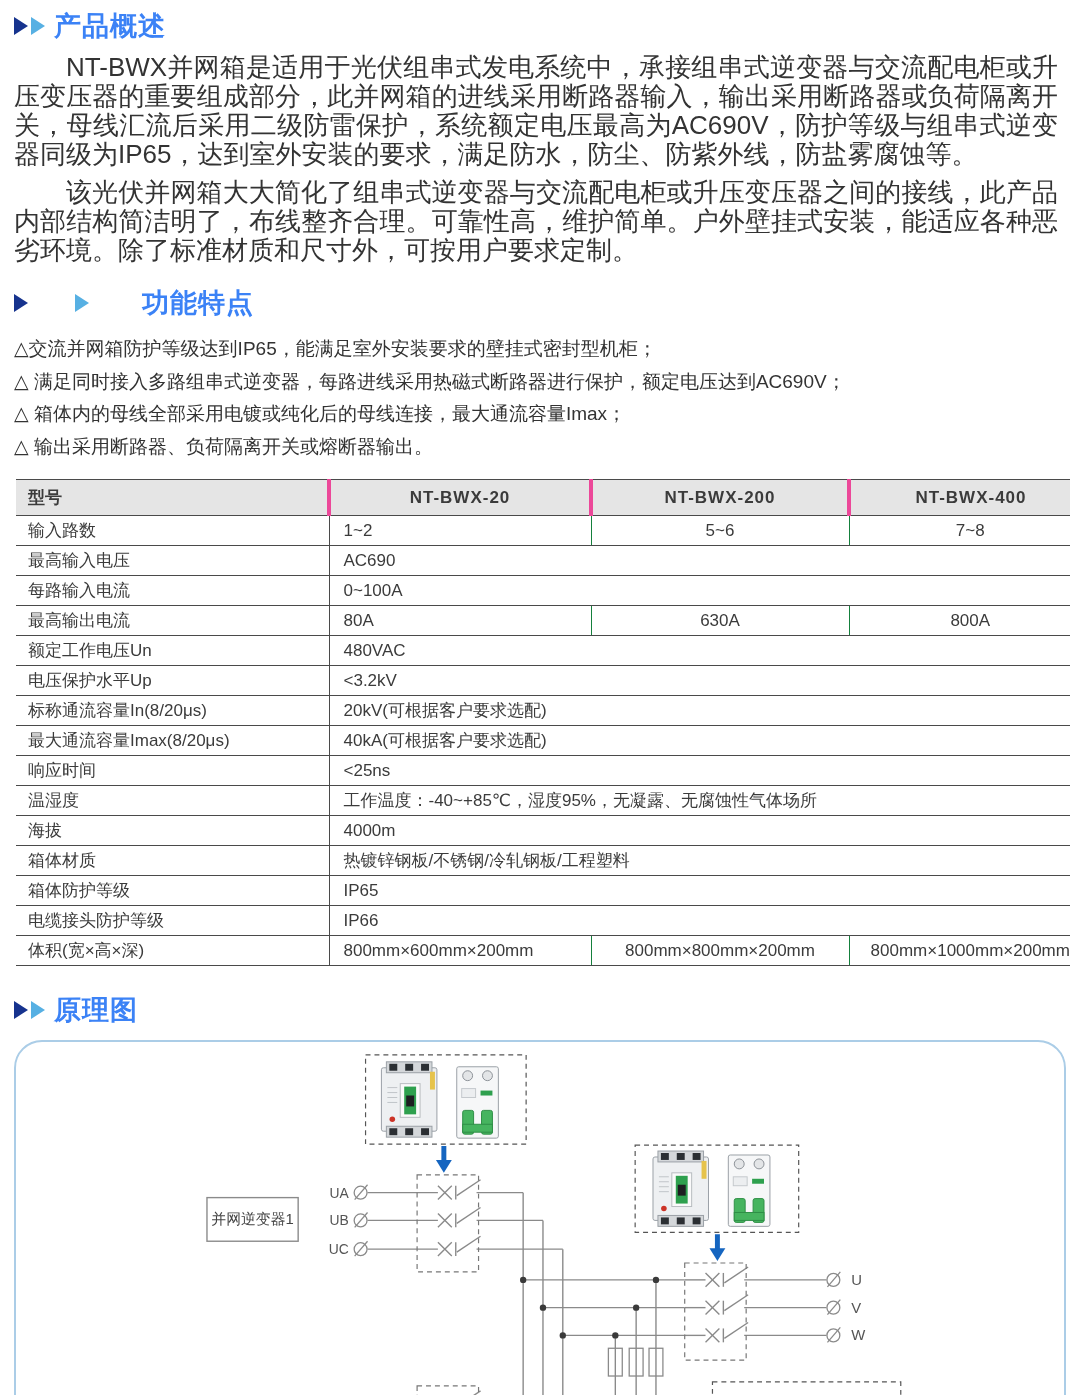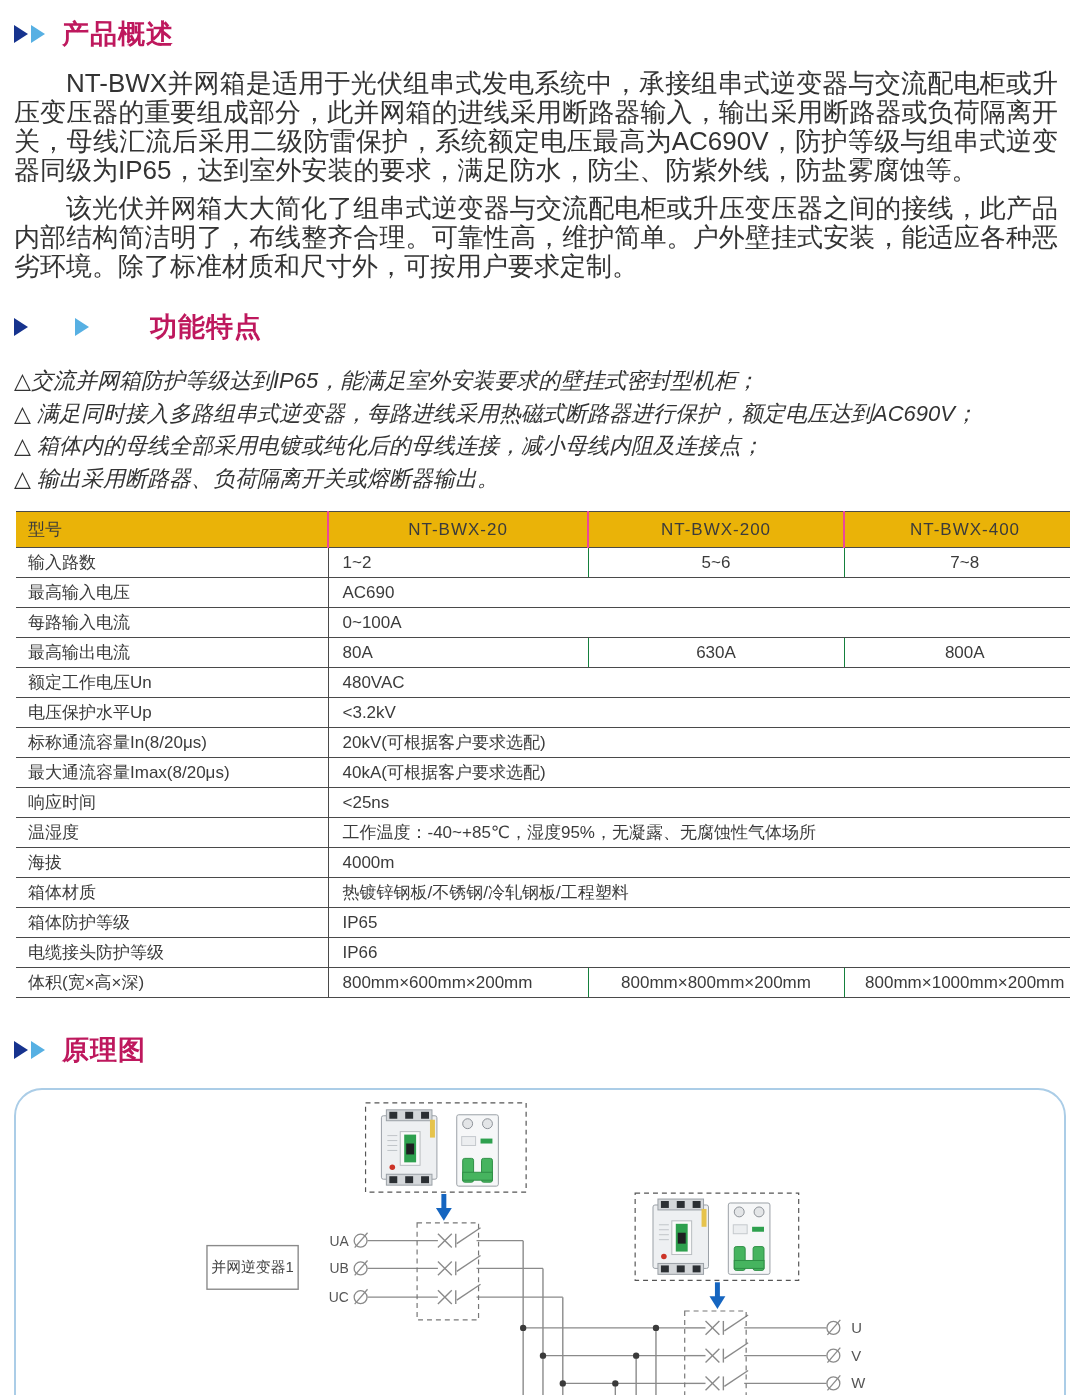--- a/index.html
+++ b/index.html
@@ -7,33 +7,33 @@
   .page { padding:6px 12px 6px 14px; box-sizing:border-box; }
 
   .section-header { display:flex; align-items:center; }
   .hdr-overview  { margin-top:2px; }
   .hdr-features  { margin-top:20px;gap:44px; }
   .hdr-specs     { margin-top:22px; }
   .hdr-schematic { margin-top:26px; }
   .tri { width:0; height:0; border-top:9px solid transparent; border-bottom:9px solid transparent; }
   .tri-dark  { border-left:14px solid #16338e; margin-right:3px; }
   .tri-light { border-left:14px solid #57b0e3; margin-right:9px; }
-  .section-title { font-size:27px; font-weight:bold; color:#be185d; margin:8px; letter-spacing:1px; }
+  .section-title { font-size:27px; font-weight:bold; color:#3b82f6; margin:0; letter-spacing:1px; }
 
   .para { font-size:26px; line-height:29px; color:#333; text-align:justify; text-indent:2em; margin:9px 0 0 0; }
   .features-block { margin:12px 0 0 0; }
-  .feature { font-size:22px; line-height:32.5px; color:#333;font-style:italic; }
+  .feature { font-size:19px; line-height:32.5px; color:#333; }
 
   .spec-table { border-collapse:collapse; table-layout:fixed; width:1044px; margin:16px 0 0 2px; font-size:17px; color:#3b3b3b; }
-  .spec-table th { background:#eab308; font-weight:normal; height:33px;
+  .spec-table th { background:#e5e5e5; font-weight:bold; height:33px;
                    border-top:1px solid #4a4a4a; border-bottom:1px solid #4a4a4a; }
   .spec-table td { height:27px; border-bottom:1px solid #4a4a4a; }
   .c1 { width:298px; } .c2 { width:256px; } .c3 { width:252px; } .c4 { width:238px; }
   .th1 { text-align:left; padding-left:12px; border-right:1px solid #4a4a4a; }
-  .thv { letter-spacing:1px; border-left:2px solid #ec4899; }
+  .thv { letter-spacing:1px; border-left:4px solid #ec4899; }
   .lbl { padding-left:12px; border-right:1px solid #4a4a4a; }
   .v   { padding-left:14px; text-align:left; }
   .vc  { text-align:center; border-left:1px solid #15803d; }
 
   .diagram-box { position:relative; margin-top:12px; width:1052px; height:452px;
                  border:2px solid #abcde7; border-radius:28px; background:#fff; box-sizing:border-box; overflow:hidden; }
   svg.schematic { display:block; width:100%; height:100%; }
   svg text { font-family:"Liberation Sans","DejaVu Sans",sans-serif; }
 </style>
 </head>
@@ -50,21 +50,21 @@
   <p class="para">该光伏并网箱大大简化了组串式逆变器与交流配电柜或升压变压器之间的接线，此产品内部结构简洁明了，布线整齐合理。可靠性高，维护简单。户外壁挂式安装，能适应各种恶劣环境。除了标准材质和尺寸外，可按用户要求定制。</p>
 
   <div class="section-header hdr-features">
     <span class="tri tri-dark"></span>
     <span class="tri tri-light"></span>
     <h2 class="section-title">功能特点</h2>
   </div>
   <div class="features-block">
     <div class="feature">△交流并网箱防护等级达到IP65，能满足室外安装要求的壁挂式密封型机柜；</div>
     <div class="feature">△ 满足同时接入多路组串式逆变器，每路进线采用热磁式断路器进行保护，额定电压达到AC690V；</div>
-    <div class="feature">△ 箱体内的母线全部采用电镀或纯化后的母线连接，减小母线内阻及连接点；</div>
+    <div class="feature">△ 箱体内的母线全部采用电镀或纯化后的母线连接，最大通流容量Imax；</div>
     <div class="feature">△ 输出采用断路器、负荷隔离开关或熔断器输出。</div>
   </div>
 
 
   <table class="spec-table">
     <thead>
       <tr>
         <th class="c1 th1">型号</th>
         <th class="c2 thv">NT-BWX-20</th>
         <th class="c3 thv">NT-BWX-200</th>

